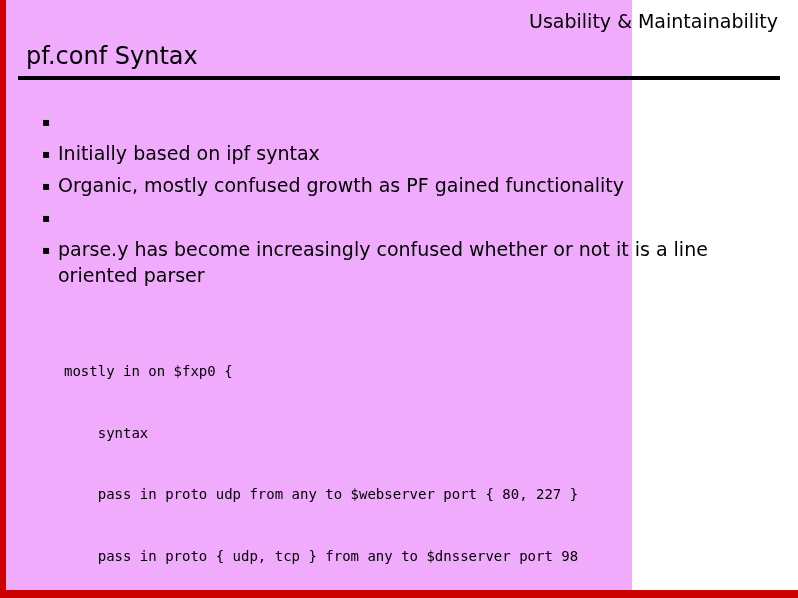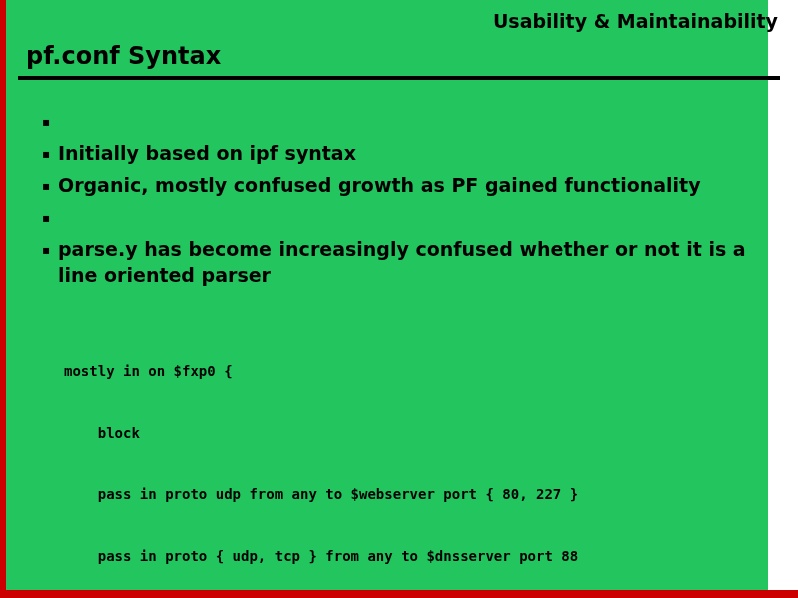--- a/index.html
+++ b/index.html
@@ -8,25 +8,24 @@
   }
   body {
     width: 798px;
     height: 598px;
     background: #ffffff;
     font-family: "DejaVu Sans", sans-serif;
     overflow: hidden;
   }
   .slide {
     position: relative;
-    width: 768px;
+    width: 632px;
     height: 598px;
-    background: #22c55e;
+    background: #f0abfc;
     box-sizing: border-box;
-    font-weight: bold;
   }
   
   .left-bar {
     position: absolute;
     left: 0;
     top: 0;
     width: 6px;
     height: 598px;
     background: #cc0000;
   }
@@ -142,20 +141,20 @@
       <span class="bullet-marker">▪</span>
     </div>
     <div class="bullet-item">
       <span class="bullet-marker">▪</span>
       <span class="bullet-text">parse.y has become increasingly confused whether or not it is a line oriented parser</span>
     </div>
   </div>
 
   <div class="code-block">
     <div class="code-line">mostly in on $fxp0 {</div>
-    <div class="code-line">    block</div>
+    <div class="code-line">    syntax</div>
     <div class="code-line">    pass in proto udp from any to $webserver port { 80, 227 }</div>
-    <div class="code-line">    pass in proto { udp, tcp } from any to $dnsserver port 88</div>
+    <div class="code-line">    pass in proto { udp, tcp } from any to $dnsserver port 98</div>
     
     
   </div>
 
 </div>
 
 </body></html>

